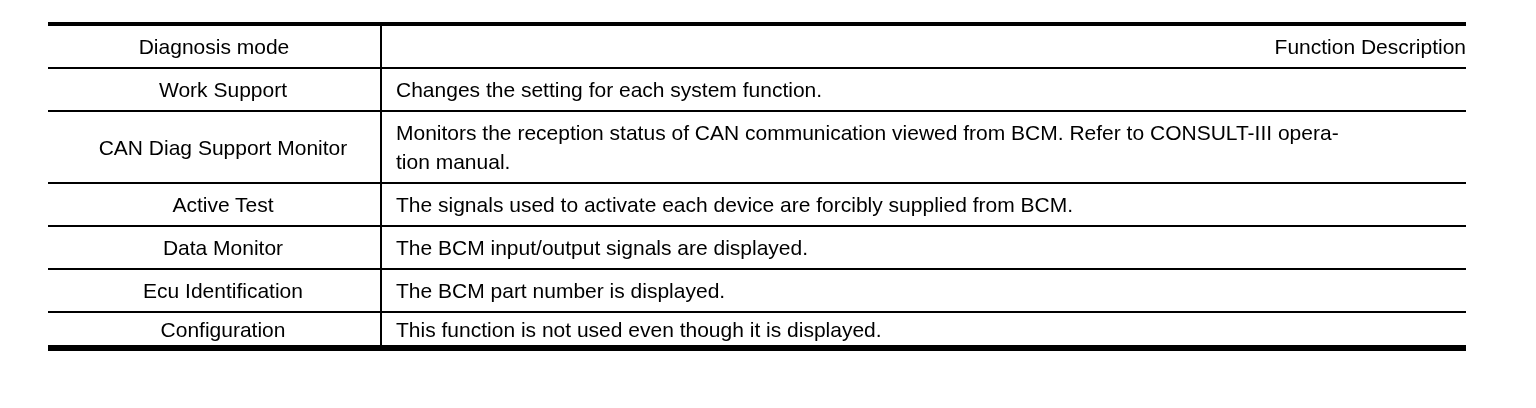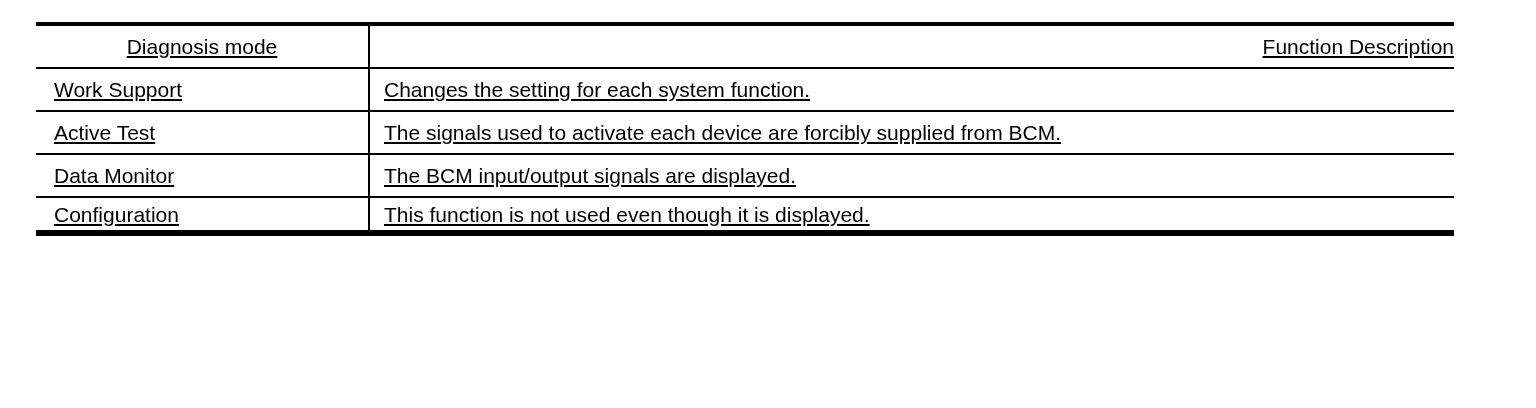--- a/index.html
+++ b/index.html
@@ -10,23 +10,22 @@
   body {
     width: 1536px;
     height: 408px;
     position: relative;
     font-family: "Liberation Sans", sans-serif;
     color: #000000;
     -webkit-font-smoothing: none;
   }
   .page {
     position: absolute;
-    left: 36px;
+    left: 48px;
     top: 22px;
-    text-decoration: underline;
   }
   table.diag-table {
     border-collapse: collapse;
     table-layout: fixed;
     width: 1418px;
     border-top: 4px solid #000000;
     border-bottom: 6px solid #000000;
   }
   col.col-mode { width: 333px; }
   col.col-desc { width: 1085px; }
@@ -44,21 +43,21 @@
   th {
     text-align: center;
     height: 41px;
     border-right: 2px solid #000000;
   }
   th.desc-header { border-right: none; text-align: right; }
 
   td.mode-cell {
     padding-left: 18px;
     border-right: 2px solid #000000;
-    text-align: left;
+    text-align: center;
   }
   td.desc-cell {
     padding-left: 14px;
     text-align: left;
     white-space: pre-line;
   }
 
   tr.row-std  th, tr.row-std  td { height: 41px; }
   tr.row-tall td { height: 70px; }
   tr.row-last td { height: 32px; }
@@ -76,27 +75,36 @@
       <tr class="row-std">
         <th class="mode-header">Diagnosis mode</th>
         <th class="desc-header">Function Description</th>
       </tr>
     </thead>
     <tbody>
       <tr class="row-std">
         <td class="mode-cell">Work Support</td>
         <td class="desc-cell">Changes the setting for each system function.</td>
       </tr>
+      <tr class="row-tall">
+        <td class="mode-cell">CAN Diag Support Monitor</td>
+        <td class="desc-cell">Monitors the reception status of CAN communication viewed from BCM. Refer to CONSULT-III opera-
+tion manual.</td>
+      </tr>
       <tr class="row-std">
         <td class="mode-cell">Active Test</td>
         <td class="desc-cell">The signals used to activate each device are forcibly supplied from BCM.</td>
       </tr>
       <tr class="row-std">
         <td class="mode-cell">Data Monitor</td>
         <td class="desc-cell">The BCM input/output signals are displayed.</td>
+      </tr>
+      <tr class="row-std">
+        <td class="mode-cell">Ecu Identification</td>
+        <td class="desc-cell">The BCM part number is displayed.</td>
       </tr>
       <tr class="row-last">
         <td class="mode-cell">Configuration</td>
         <td class="desc-cell">This function is not used even though it is displayed.</td>
       </tr>
     </tbody>
   </table>
 </div>
 
 </body></html>

